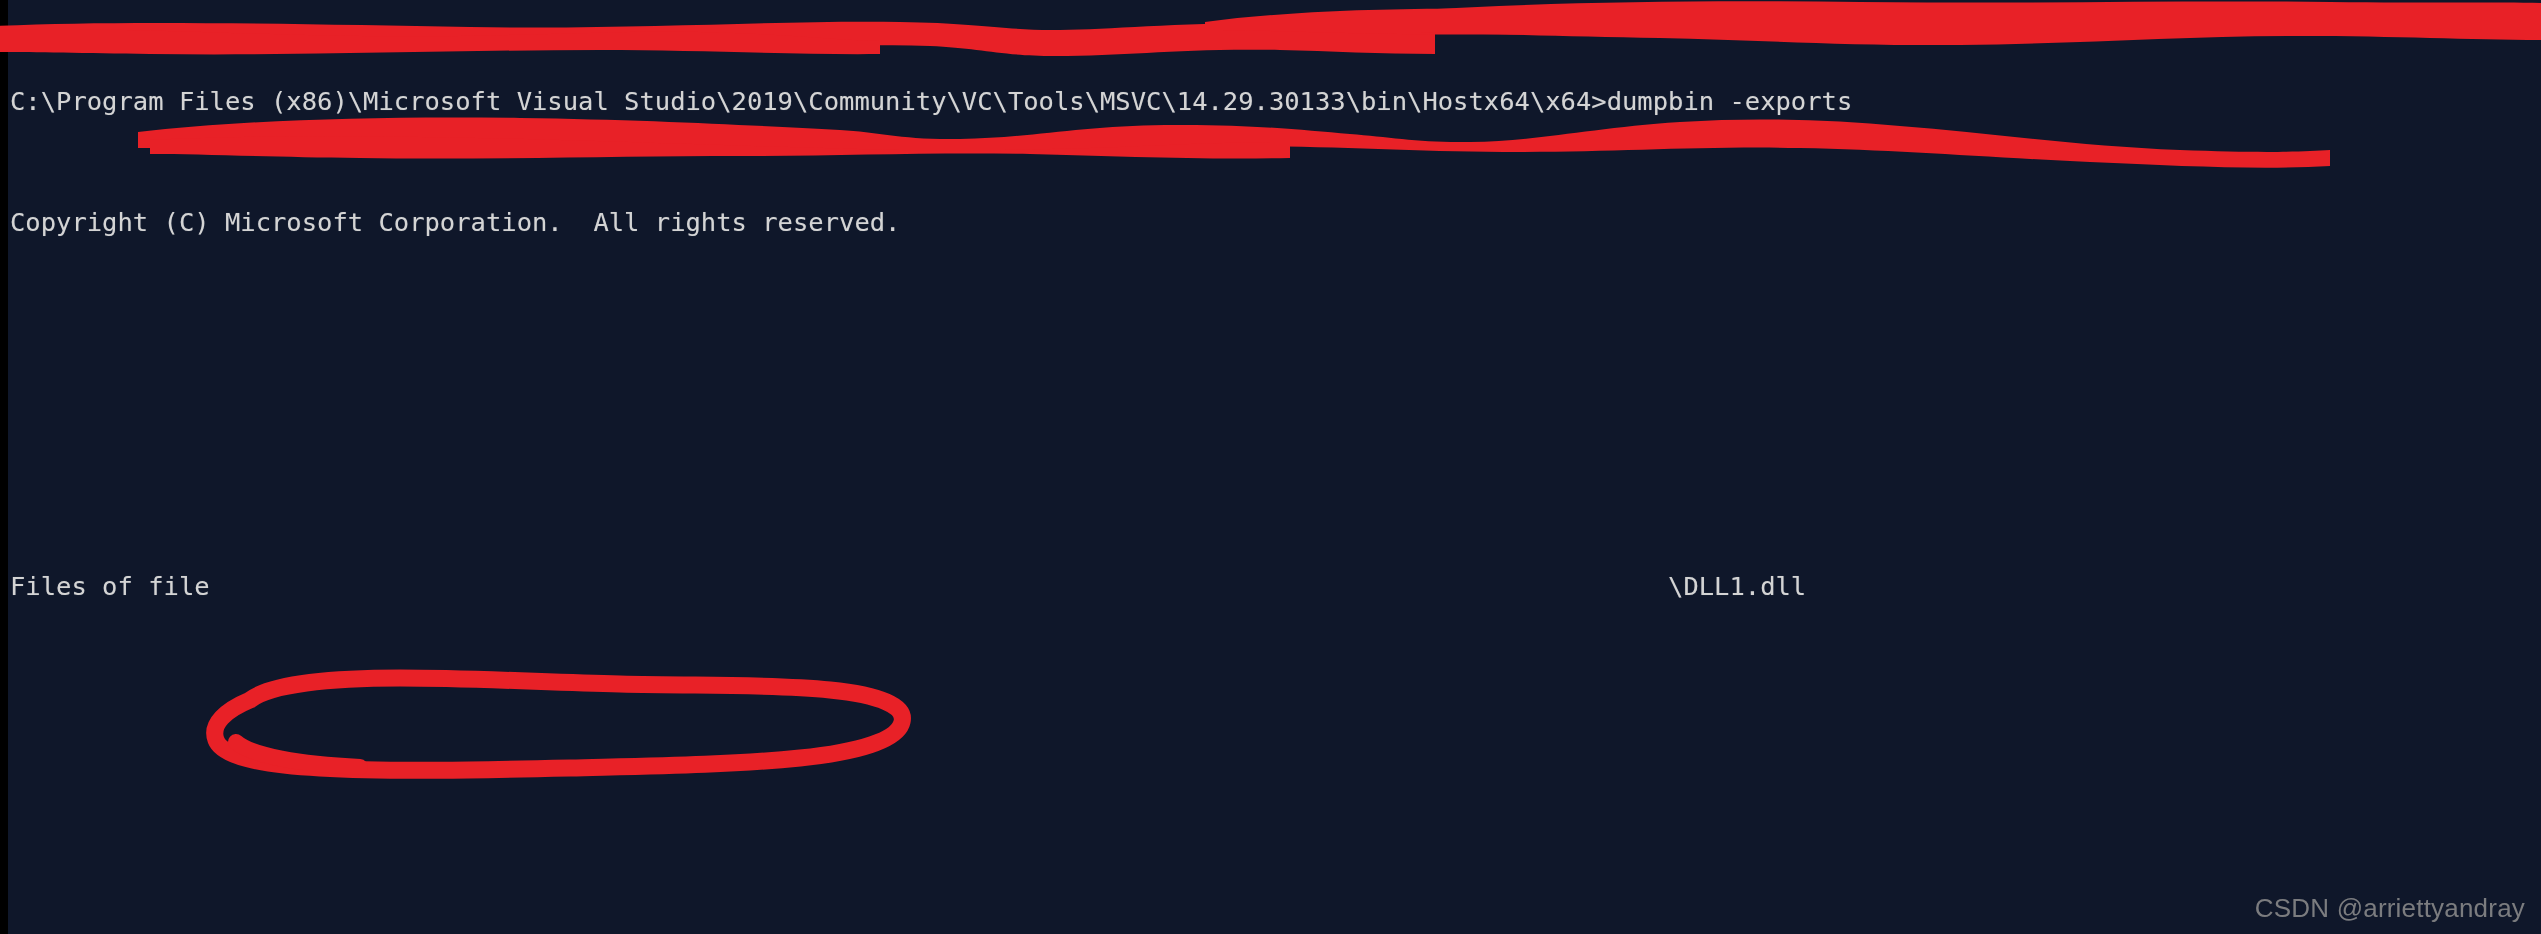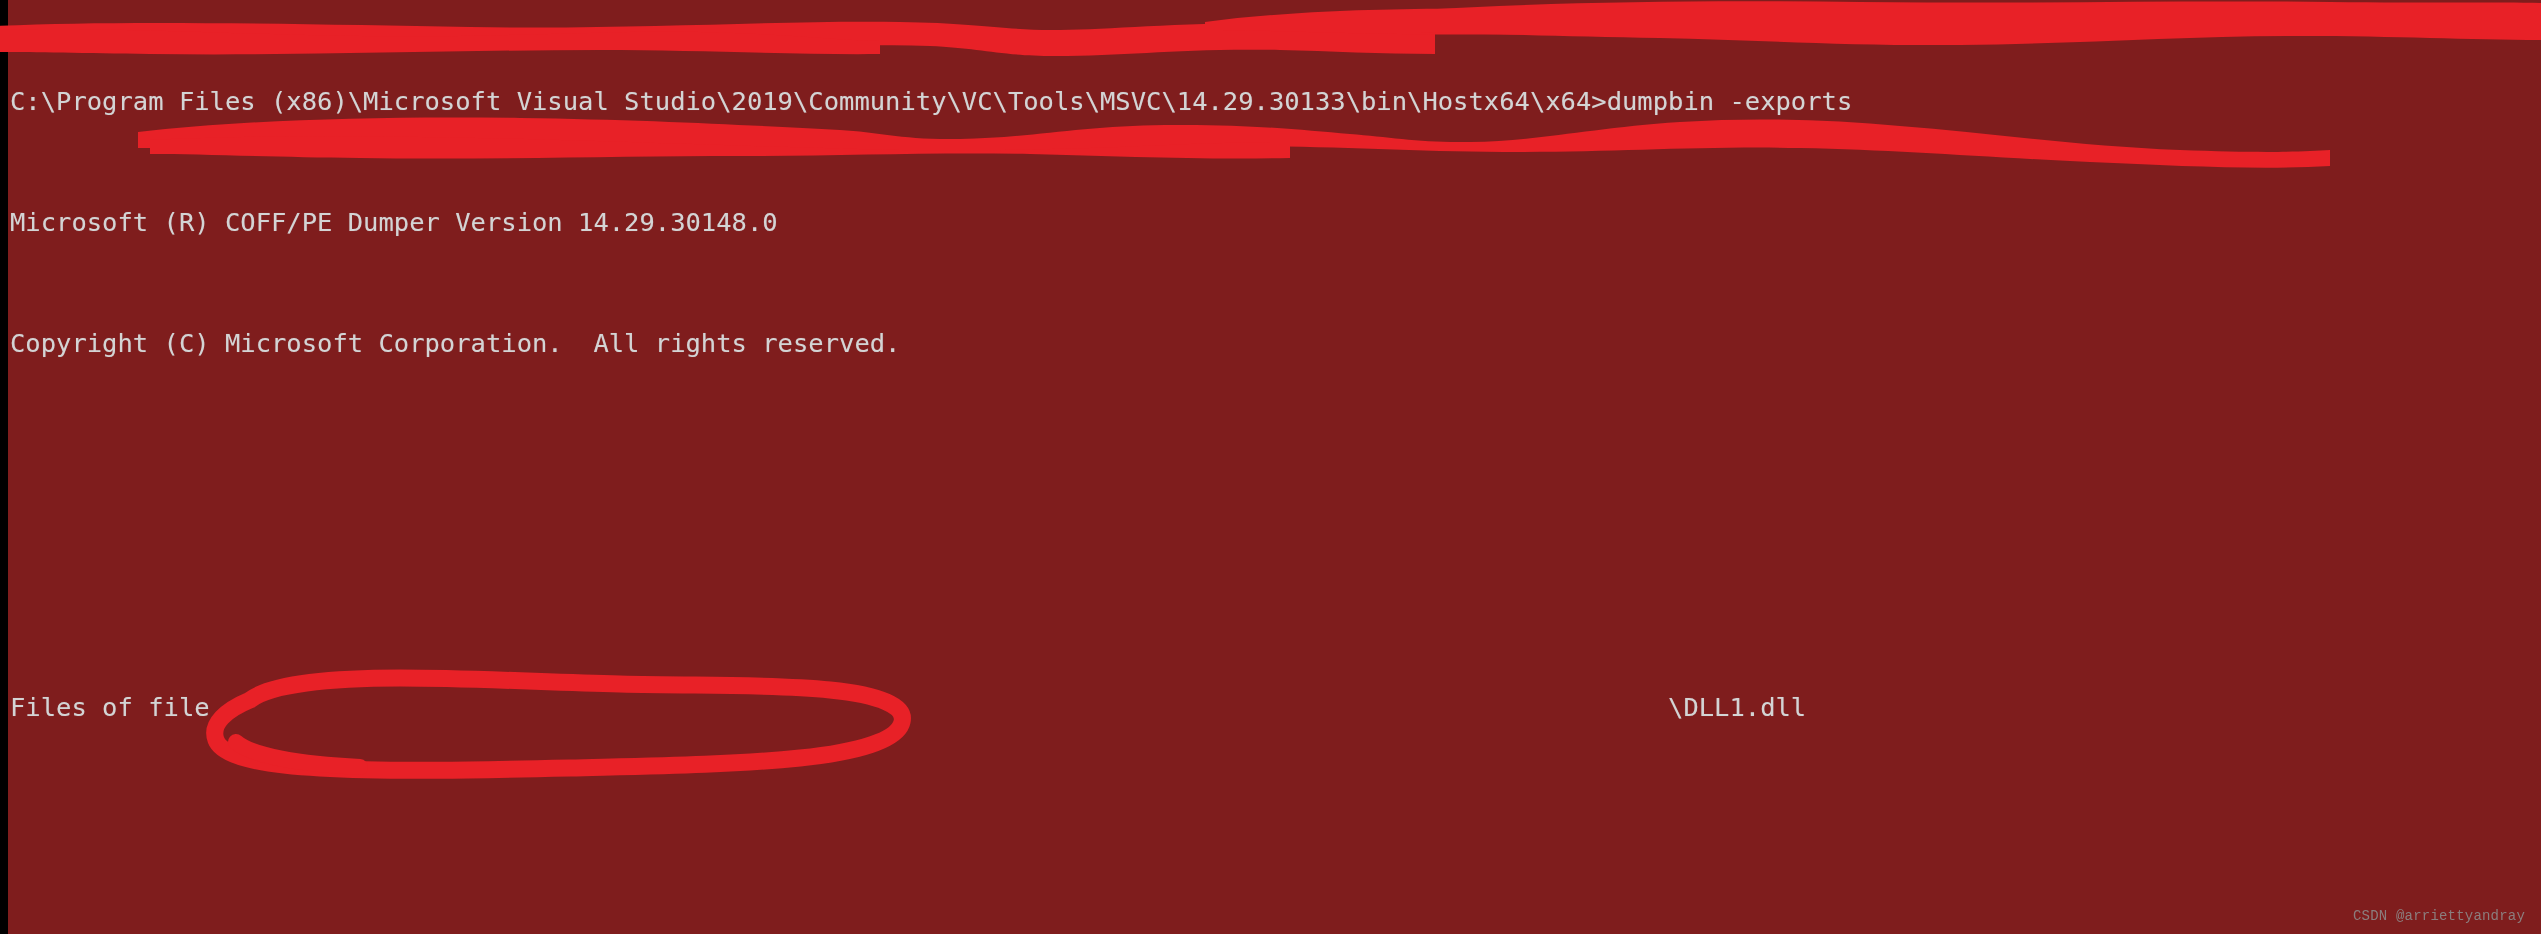--- a/index.html
+++ b/index.html
@@ -11,21 +11,21 @@
   body {
     width: 2541px;
     height: 934px;
     overflow: hidden;
     font-family: "DejaVu Sans Mono", "Liberation Mono", monospace;
   }
   #terminal {
     position: relative;
     width: 2541px;
     height: 934px;
-    background: #7f1d1d;
+    background: #0f172a;
     overflow: hidden;
   }
   
   .left-gutter {
     position: absolute;
     left: 0;
     top: 0;
     width: 8px;
     height: 934px;
     background: #000000;
@@ -62,36 +62,35 @@
     height: 934px;
     z-index: 5;
     pointer-events: none;
   }
   .watermark {
     position: absolute;
     right: 16px;
     bottom: 10px;
     z-index: 6;
     color: #8e8e8e;
-    font-family: Liberation Mono, monospace;
-    font-size: 14px;
+    font-family: Liberation Sans, sans-serif;
+    font-size: 26px;
     letter-spacing: 0.2px;
     opacity: 0.85;
   }
 </style>
 </head>
 <body>
 
 <div id="terminal">
 
   <div class="left-gutter"></div>
 
   <div class="console-text">
     <div class="console-line">C:\Program Files (x86)\Microsoft Visual Studio\2019\Community\VC\Tools\MSVC\14.29.30133\bin\Hostx64\x64&gt;dumpbin -exports</div>
-    <div class="console-line">Microsoft (R) COFF/PE Dumper Version 14.29.30148.0</div>
     <div class="console-line">Copyright (C) Microsoft Corporation.  All rights reserved.</div>
     <div class="console-line blank"></div>
     <div class="console-line blank"></div>
     <div class="console-line">Files of file                                                                                               \DLL1.dll</div>
     <div class="console-line blank"></div>
     
     
     
     
     

